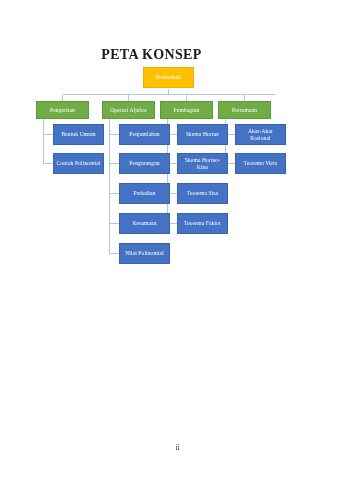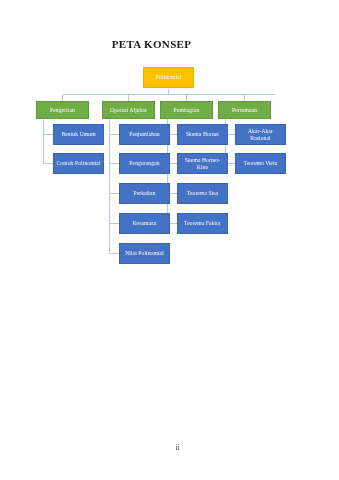--- a/index.html
+++ b/index.html
@@ -20,26 +20,26 @@
     left: 0; top: 0;
     width: 339px;
     height: 480px;
     background: #ffffff;
     box-sizing: border-box;
   }
 
   #page-title {
     position: absolute;
     left: 0;
-    top: 38px;
+    top: 47px;
     width: 303px;
     text-align: center;
     font-family: "Liberation Serif", serif;
     font-weight: bold;
-    font-size: 11px;
+    font-size: 14px;
     letter-spacing: 0.35px;
     color: #1a1a1a;
   }
 
   #page-number {
     position: absolute;
     left: 0;
     top: 443px;
     width: 339px;
     text-align: center;

